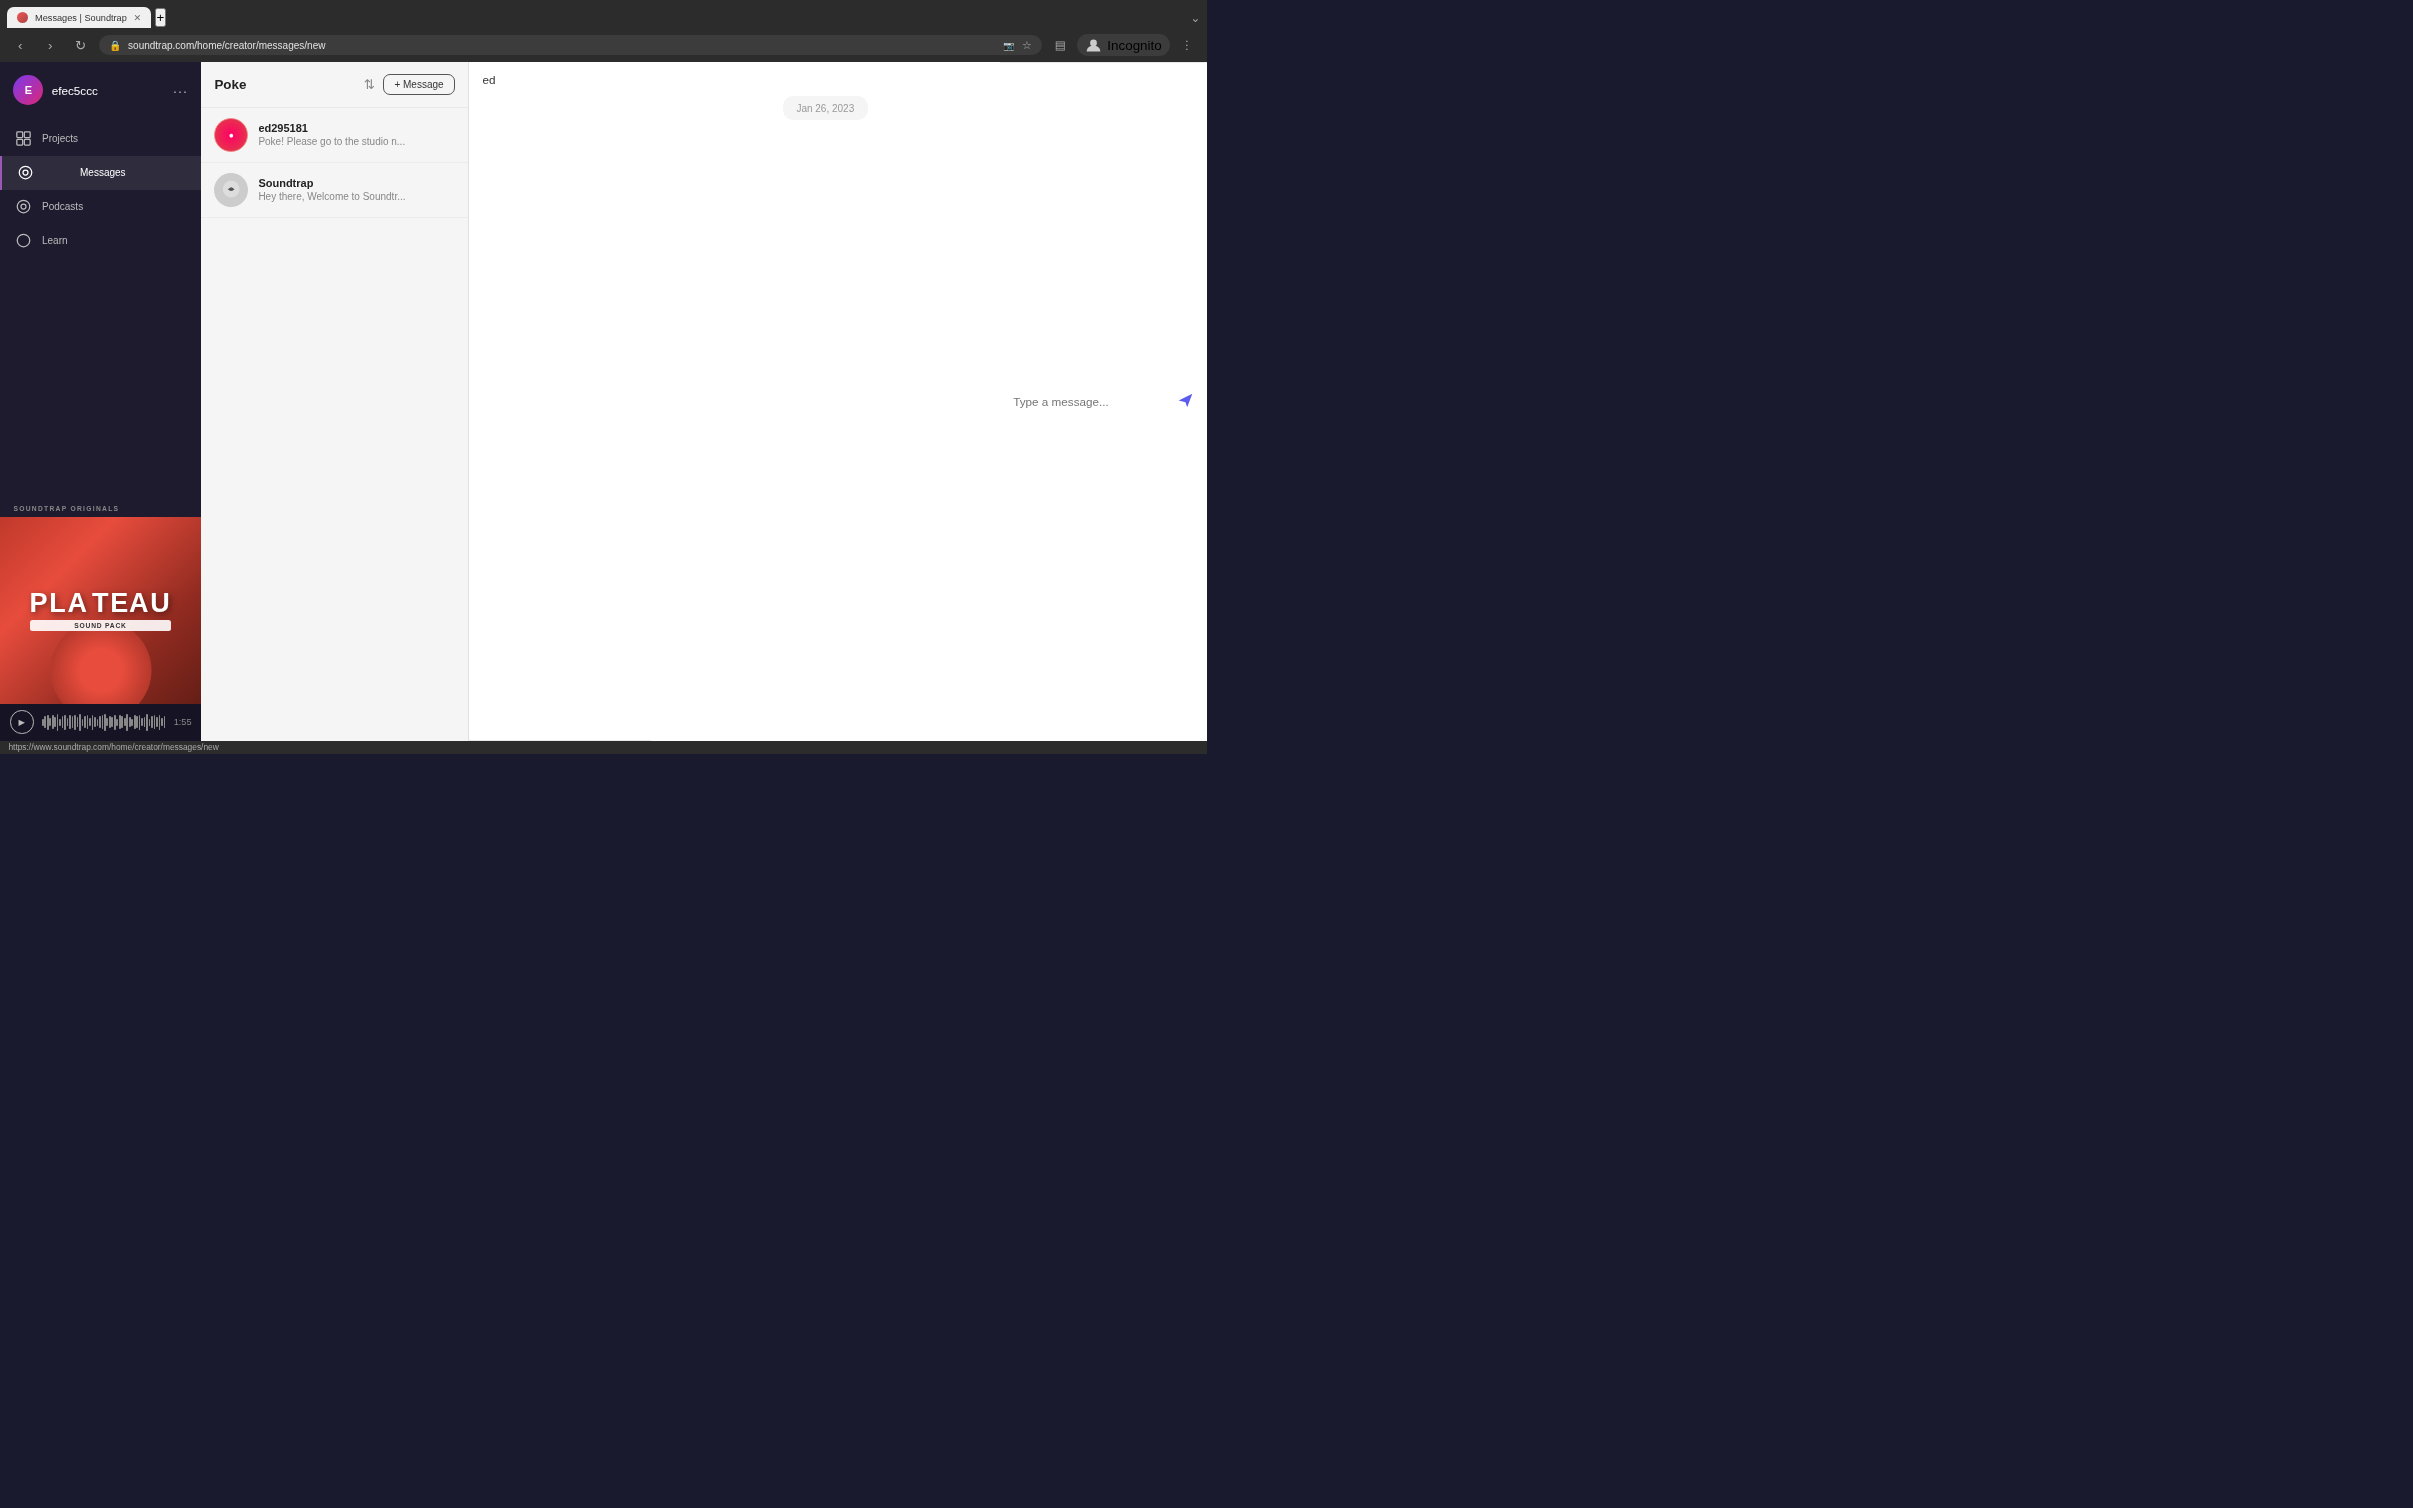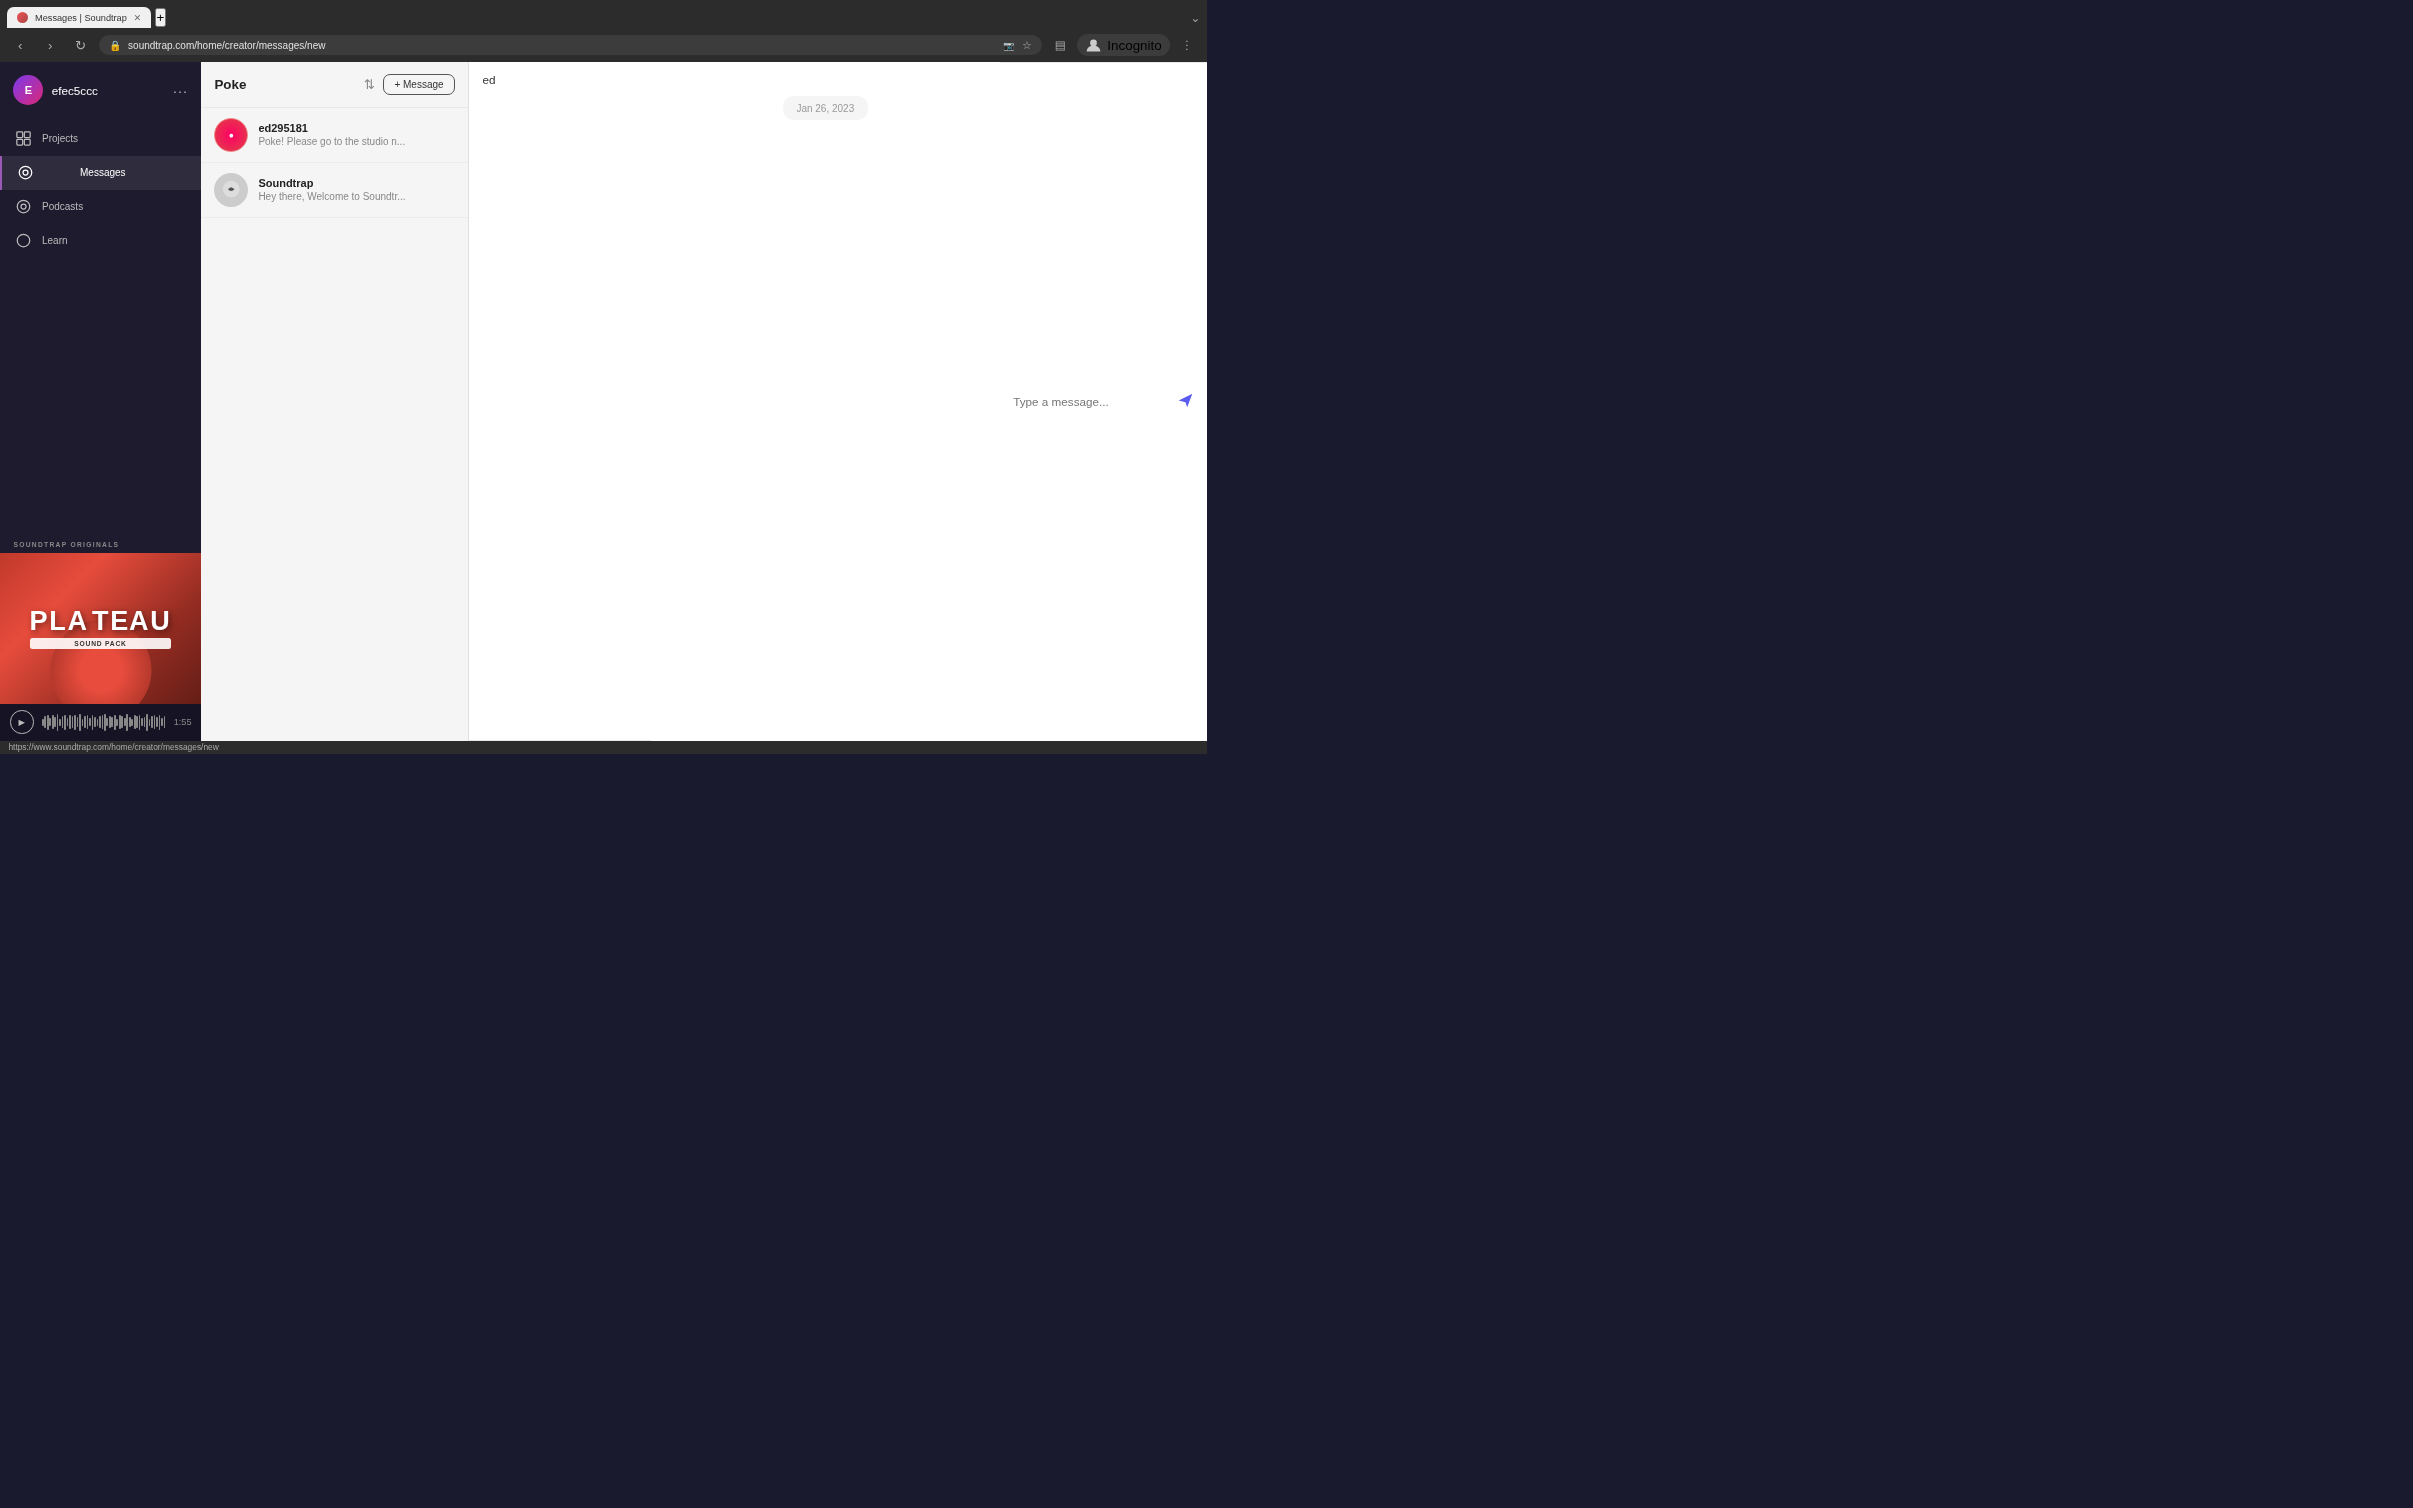--- a/index.html
+++ b/index.html
@@ -45,21 +45,21 @@
     .nav-item.active::left { content: ''; position: absolute; left: 0; top: 0; bottom: 0; width: 2.5px; background: #7c3aed; }
     .nav-item .nav-icon { width: 17px; height: 17px; display: flex; align-items: center; justify-content: center; color: #bbb; font-size: 13.4px; }
     .nav-item.active .nav-icon { color: #fff; }
     .nav-item .nav-label { font-size: 10px; color: #bbb; }
     .nav-item.active .nav-label { color: #fff; }
 
     .sidebar-bottom { padding: 0; }
     .soundtrap-originals { background: #1e1b2e; padding: 0; }
     .originals-header { padding: 5px 13.4px; display: flex; align-items: center; gap: 5px; }
     .originals-title { font-size: 6.7px; letter-spacing: 1.3px; color: #888; text-transform: uppercase; font-weight: 600; }
-    .album-art { width: 201px; height: 151px; position: relative; overflow: hidden; cursor: pointer; }
+    .album-art { width: 201px; height: 187px; position: relative; overflow: hidden; cursor: pointer; }
     .album-art-bg { width: 100%; height: 100%; background: linear-gradient(135deg, #c0392b 0%, #e74c3c 30%, #922b21 70%, #641e16 100%); display: flex; flex-direction: column; align-items: center; justify-content: center; position: relative; }
     .album-title { font-size: 27px; font-weight: 900; color: #fff; letter-spacing: 1.7px; text-shadow: 1.7px 1.7px 6.7px rgba(0,0,0,0.5); line-height: 1; z-index: 2; position: relative; }
     .album-subtitle-badge { background: rgba(255,255,255,0.9); border-radius: 2.5px; padding: 1.7px 5px; font-size: 6.7px; font-weight: 700; letter-spacing: 0.8px; color: #333; margin-top: 3.4px; z-index: 2; position: relative; }
     .circle-red { width: 101px; height: 101px; border-radius: 50%; background: radial-gradient(circle, #e74c3c 30%, #922b21 100%); position: absolute; bottom: -17px; left: 50%; transform: translateX(-50%); }
     .player-bar { display: flex; align-items: center; gap: 8.4px; padding: 6.7px 10px; background: #161325; }
     .play-btn { width: 23.5px; height: 23.5px; border-radius: 50%; border: 1.3px solid #bbb; background: none; color: #bbb; cursor: pointer; display: flex; align-items: center; justify-content: center; font-size: 8.4px; flex-shrink: 0; }
     .waveform { flex: 1; height: 17px; display: flex; align-items: center; gap: 0.8px; }
     .waveform-bar { background: #888; border-radius: 0.8px; width: 1.7px; }
     .duration { font-size: 9.2px; color: #888; }
 

